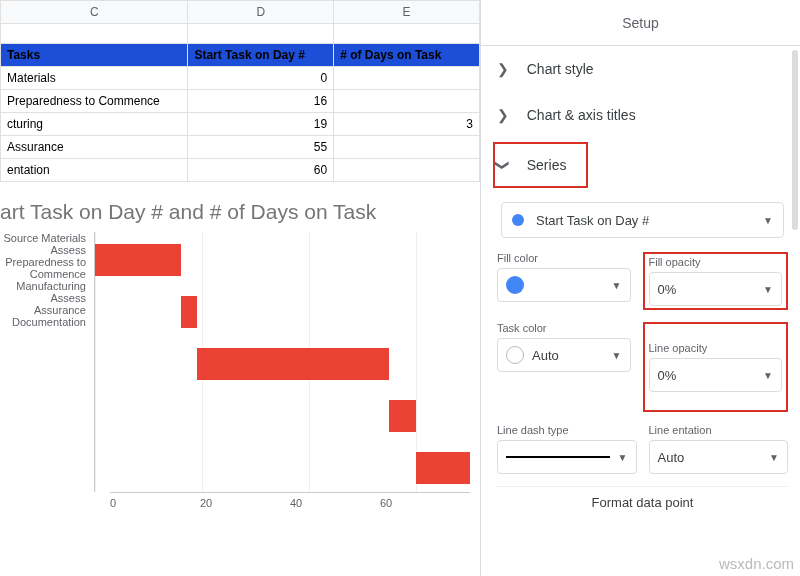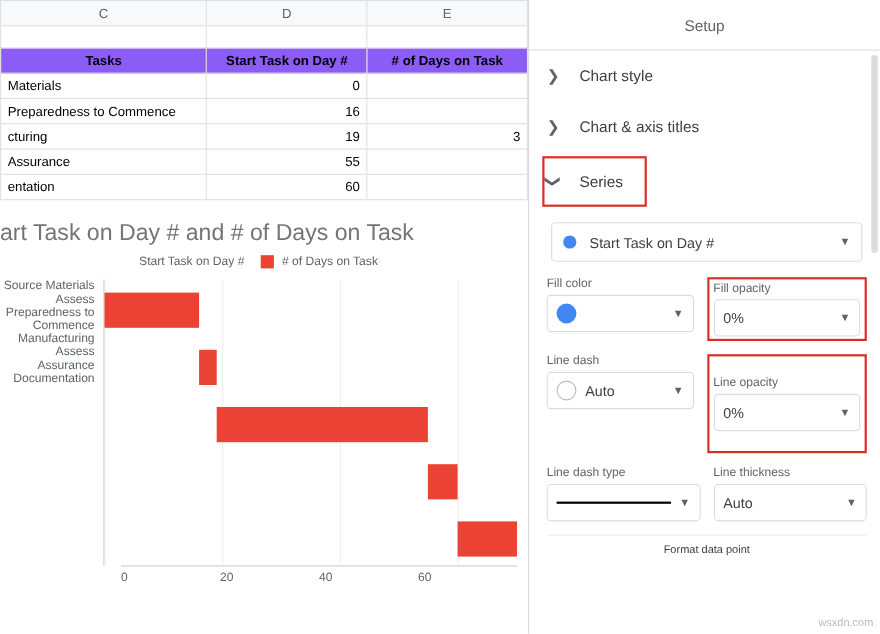--- a/index.html
+++ b/index.html
@@ -4,21 +4,21 @@
 <style>
 * { box-sizing: border-box; margin: 0; padding: 0; font-family: Arial, sans-serif; }
 body { width: 800px; height: 576px; overflow: hidden; background: #fff; display: flex; }
 .left { width: 480px; height: 576px; overflow: hidden; position: relative; }
 .right { width: 320px; height: 576px; border-left: 1px solid #dadce0; background: #fff; position: relative; }
 
 
 .sheet { width: 100%; border-collapse: collapse; }
 .sheet th, .sheet td { border: 1px solid #e0e0e0; font-size: 12px; padding: 4px 6px; height: 20px; }
 .col-hdr { background: #f8f9fa; color: #5f6368; text-align: center; font-weight: normal; }
-.hdr-row td { background: #8b5cf6; font-weight: bold; text-align: center; }
+.hdr-row td { background: #1d4ed8; font-weight: bold; text-align: left; }
 .val { text-align: right; }
 .task-col { text-align: left; }
 
 
 .chart-area { padding: 10px 10px 0 0; }
 .chart-title { font-size: 21px; color: #757575; margin: 8px 0 8px 0; }
 .legend { text-align: center; font-size: 11px; color: #5f6368; margin-bottom: 10px; }
 .legend-sw { display: inline-block; width: 12px; height: 12px; background: #ea4335; vertical-align: middle; margin: 0 4px 0 12px; }
 .chart-body { display: flex; }
 .ylabels { width: 94px; display: flex; flex-direction: column; justify-content: flex-start; text-align: right; font-size: 11px; color: #5f6368; padding-right: 8px; height: 260px; }
@@ -44,23 +44,23 @@
 .drop-arrow { color: #5f6368; font-size: 10px; }
 .row2 { display: flex; gap: 12px; margin-bottom: 12px; }
 .field { flex: 1; }
 .field-lbl { font-size: 11px; color: #5f6368; margin-bottom: 4px; display: block; }
 .control { border: 1px solid #dadce0; border-radius: 4px; height: 34px; display: flex; align-items: center; padding: 0 8px; cursor: pointer; font-size: 13px; color: #3c4043; }
 .control .grow { flex: 1; }
 .swatch-lg { width: 18px; height: 18px; border-radius: 50%; }
 .swatch-lg.blue { background: #4285f4; }
 .swatch-lg.auto { background: #fff; border: 1px solid #bbb; }
 .linedash { flex: 1; height: 0; border-top: 2px solid #000; }
-.format-footer { font-size:10px; color:#3c4043; text-align:center; padding:8px 0; border-top:1px solid #eee; margin-top:4px;}
+.format-footer { font-size:13px; color:#3c4043; text-align:center; padding:8px 0; border-top:1px solid #eee; margin-top:4px;}
 .scrollbar { position:absolute; right:2px; top:50px; width:6px; height:180px; background:#dadce0; border-radius:3px;}
-.watermark { position:absolute; right:6px; bottom:4px; font-size:10px; color:#bbb;}
+.watermark { position:absolute; right:6px; bottom:4px; font-size:15px; color:#bbb;}
 </style>
 </head>
 <body>
 
 <div class="left">
   <table class="sheet">
     <tbody>
         <tr>
       <th class="col-hdr" style="width:180px">C</th>
       <th class="col-hdr" style="width:140px">D</th>
@@ -99,25 +99,20 @@
     <tr>
           <td class="task-col">entation</td>
           <td class="val">60</td>
           <td class="val"></td>
         </tr>
   </tbody>
     </table>
 
   <div class="chart-area">
     <div class="chart-title">art Task on Day # and # of Days on Task</div>
-    <div class="legend">
-      <span>Start Task on Day #</span>
-      <span class="legend-sw"></span>
-      <span># of Days on Task</span>
-    </div>
     <div class="chart-body">
       <div class="ylabels">
         <div>Source Materials</div>
         <div style="line-height:1.1">Assess Preparedness to Commence</div>
         <div>Manufacturing</div>
         <div>Assess Assurance</div>
         <div>Documentation</div>
       </div>
       <div class="plot">
         <div class="gridline" style="left:0%"></div>
@@ -182,21 +177,21 @@
         <span class="field-lbl">Fill opacity</span>
         <div class="control">
           <span class="grow">0%</span>
           <span class="drop-arrow">▼</span>
         </div>
       </div>
     </div>
 
     <div class="row2">
       <div class="field">
-        <span class="field-lbl">Line dash</span>
+        <span class="field-lbl">Task color</span>
         <div class="control">
           <span class="swatch-lg auto"></span>
           <span class="grow" style="margin-left:8px">Auto</span>
           <span class="drop-arrow">▼</span>
         </div>
       </div>
       <div class="field redbox" style="padding:18px 4px;">
         <span class="field-lbl">Line opacity</span>
         <div class="control">
           <span class="grow">0%</span>
@@ -207,21 +202,21 @@
 
     <div class="row2">
       <div class="field">
         <span class="field-lbl">Line dash type</span>
         <div class="control">
           <span class="linedash"></span>
           <span class="drop-arrow" style="margin-left:8px">▼</span>
         </div>
       </div>
       <div class="field">
-        <span class="field-lbl">Line thickness</span>
+        <span class="field-lbl">Line entation</span>
         <div class="control">
           <span class="grow">Auto</span>
           <span class="drop-arrow">▼</span>
         </div>
       </div>
     </div>
 
     <div class="format-footer">Format data point</div>
   </div>
   <div class="watermark">wsxdn.com</div>

